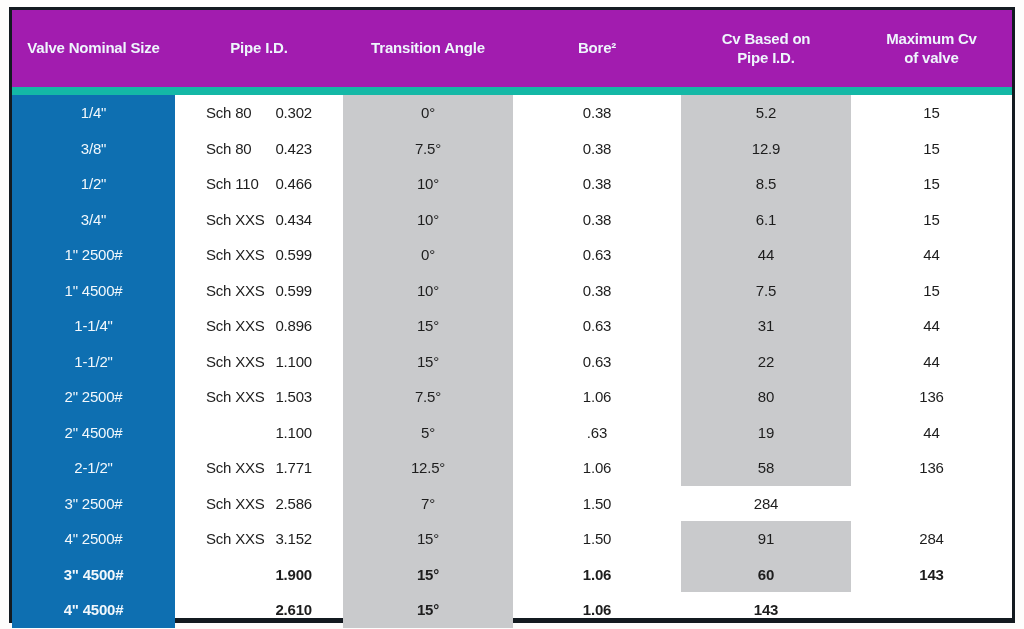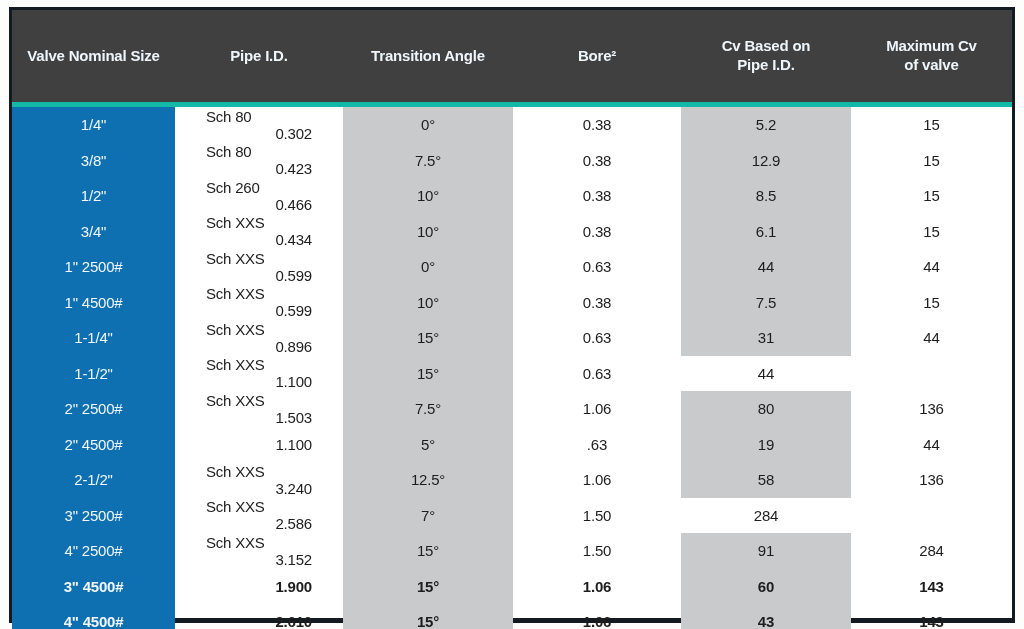--- a/index.html
+++ b/index.html
@@ -7,41 +7,41 @@
     position:relative;width:1024px;height:629px;background:#fdfdfc;
     font-family:"Liberation Sans","DejaVu Sans",sans-serif;overflow:hidden;
   }
   .frame{
     position:absolute;left:9px;top:7px;width:1000px;height:608px;
     border:3px solid #131a20;border-bottom-width:5px;background:#ffffff;
     box-sizing:content-box;
   }
   .thead{
     display:grid;grid-template-columns:163px 168px 170px 168px 170px 161px;
-    height:97px;background:#404040;border-bottom:5px solid #14b8a6;
+    height:85px;background:#a21caf;border-bottom:8px solid #14b8a6;
     box-sizing:border-box;
   }
   .th{
     display:flex;align-items:center;justify-content:center;text-align:center;
     color:#eef6fc;font-size:15px;font-weight:bold;letter-spacing:-0.2px;
     white-space:pre-line;line-height:1.25;
   }
   .tbody{display:block;}
   .row{
     display:grid;grid-template-columns:163px 168px 170px 168px 170px 161px;
     height:35.53px;
   }
   .cell{
     display:flex;align-items:center;justify-content:center;
     font-size:15px;color:#1d1d1d;letter-spacing:-0.2px;
   }
   .c-size{background:#0e6fb1;color:#f2f8fc;}
   .c-angle,.c-cv{background:#c9cacc;}
   .c-pipe{justify-content:center;}
-  .pipe-inner{width:106px;display:flex;justify-content:space-between;align-items:flex-start;flex-direction:column;}
+  .pipe-inner{width:106px;display:flex;justify-content:space-between;align-items:flex-end;}
   .pipe-inner .sch{white-space:nowrap;}
   .pipe-inner .pid{white-space:nowrap;margin-left:auto;}
   .row.bold .cell{font-weight:bold;}
   .deg{font-size:15px;}
 </style>
 </head>
 <body>
 
 <div class="page">
   <div class="frame">
@@ -83,21 +83,21 @@
         <div class="cell c-angle deg">7.5°</div>
         <div class="cell c-bore">0.38</div>
         <div class="cell c-cv">12.9</div>
         <div class="cell c-max">15</div>
       </div>
 
       <div class="row">
         <div class="cell c-size">1/2"</div>
         <div class="cell c-pipe">
           <span class="pipe-inner">
-            <span class="sch">Sch 260</span>
+            <span class="sch">Sch 110</span>
             <span class="pid">0.466</span>
           </span>
         </div>
         <div class="cell c-angle deg">10°</div>
         <div class="cell c-bore">0.38</div>
         <div class="cell c-cv">8.5</div>
         <div class="cell c-max">15</div>
       </div>
 
       <div class="row">
@@ -159,20 +159,21 @@
       <div class="row">
         <div class="cell c-size">1-1/2"</div>
         <div class="cell c-pipe">
           <span class="pipe-inner">
             <span class="sch">Sch XXS</span>
             <span class="pid">1.100</span>
           </span>
         </div>
         <div class="cell c-angle deg">15°</div>
         <div class="cell c-bore">0.63</div>
+        <div class="cell c-cv">22</div>
         <div class="cell c-max">44</div>
       </div>
 
       <div class="row">
         <div class="cell c-size">2" 2500#</div>
         <div class="cell c-pipe">
           <span class="pipe-inner">
             <span class="sch">Sch XXS</span>
             <span class="pid">1.503</span>
           </span>
@@ -195,21 +196,21 @@
         <div class="cell c-bore">.63</div>
         <div class="cell c-cv">19</div>
         <div class="cell c-max">44</div>
       </div>
 
       <div class="row">
         <div class="cell c-size">2-1/2"</div>
         <div class="cell c-pipe">
           <span class="pipe-inner">
             <span class="sch">Sch XXS</span>
-            <span class="pid">3.240</span>
+            <span class="pid">1.771</span>
           </span>
         </div>
         <div class="cell c-angle deg">12.5°</div>
         <div class="cell c-bore">1.06</div>
         <div class="cell c-cv">58</div>
         <div class="cell c-max">136</div>
       </div>
 
       <div class="row">
         <div class="cell c-size">3" 2500#</div>
@@ -255,19 +256,18 @@
       <div class="row bold">
         <div class="cell c-size">4" 4500#</div>
         <div class="cell c-pipe">
           <span class="pipe-inner">
             <span class="sch"></span>
             <span class="pid">2.610</span>
           </span>
         </div>
         <div class="cell c-angle deg">15°</div>
         <div class="cell c-bore">1.06</div>
-        <div class="cell c-cv">43</div>
         <div class="cell c-max">143</div>
       </div>
     </div>
 
   </div>
 </div>
 
 </body></html>

